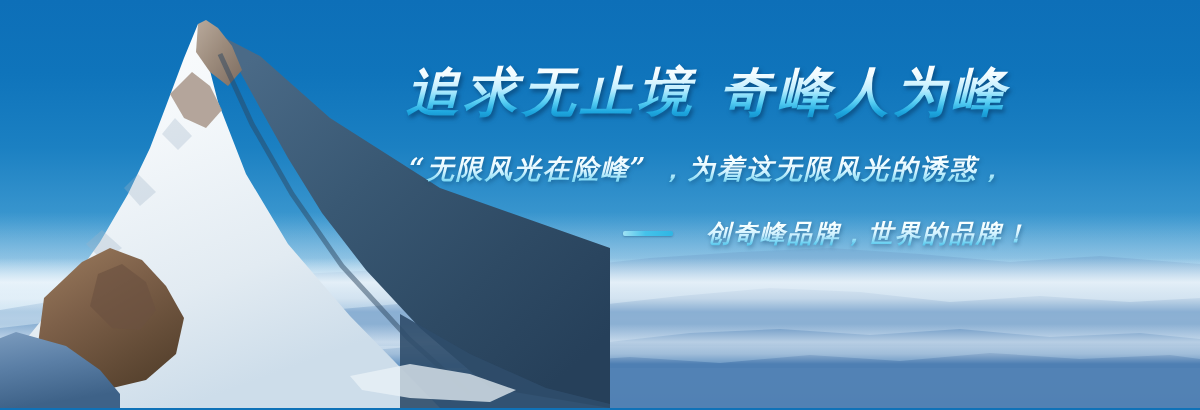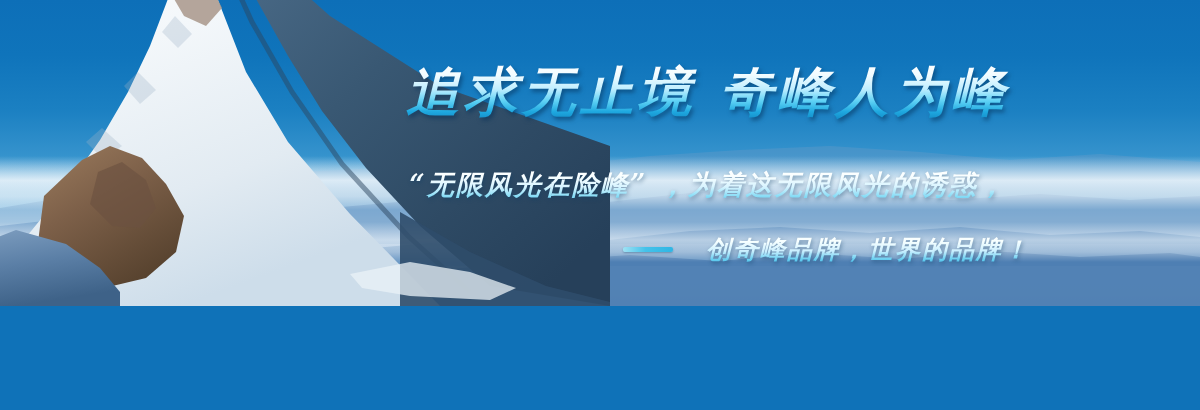--- a/index.html
+++ b/index.html
@@ -6,21 +6,21 @@
   * { margin:0; padding:0; box-sizing:border-box; }
   html, body {
     width:1200px; height:410px;
     background:#0f72b8;
     font-family:"Liberation Sans", sans-serif;
     overflow:hidden;
   }
 
   .banner {
     position:relative;
-    width:1200px; height:306px;
+    width:1200px; height:408px;
     overflow:hidden;
     background:
       
       linear-gradient(to bottom,
         rgba(255,255,255,0)   0%,
         rgba(255,255,255,0)   52%,
         rgba(226,238,248,.55) 70%,
         rgba(235,243,250,.75) 78%,
         rgba(214,231,245,.45) 86%,
         rgba(190,216,238,.25) 100%),
@@ -83,21 +83,21 @@
     background:linear-gradient(to bottom,
        #ffffff 0%, #f2fcff 22%, #bfeeff 46%,
        #5fd2f5 66%, #1fa9e0 84%, #1187c4 100%);
     -webkit-background-clip:text;
     background-clip:text;
     color:transparent;
     -webkit-text-fill-color:transparent;
     filter:drop-shadow(2px 3px 2px rgba(4,48,88,.55));
   }
 
-  .sub-lines { margin-top:42px; }
+  .sub-lines { margin-top:26px; }
 
   .subline {
     font-family:"DejaVu Serif", serif;
     font-size:27px;
     font-style:italic;
     font-weight:700;
     letter-spacing:2px;
     line-height:1.62;
     white-space:nowrap;
     background:linear-gradient(to bottom,

